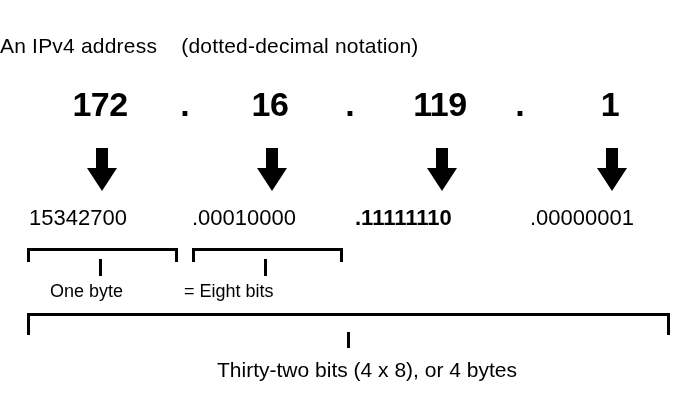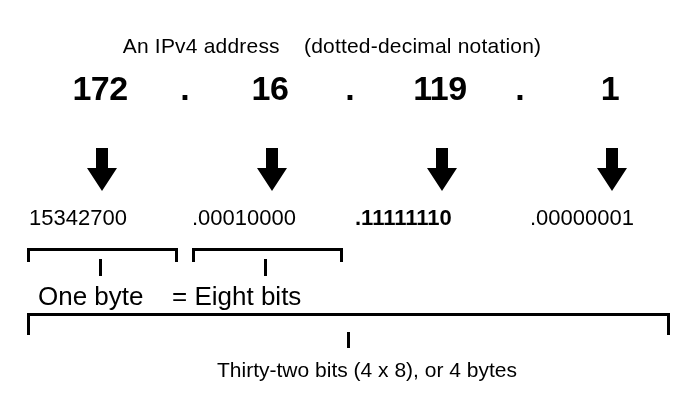--- a/index.html
+++ b/index.html
@@ -18,29 +18,28 @@
     background: #ffffff;
     overflow: hidden;
   }
   .abs { position: absolute; }
 
   
   .title-row {
     top: 34px;
     left: 0;
     width: 664px;
-    text-align: center;
     font-size: 21px;
     letter-spacing: 0.2px;
     white-space: pre;
   }
 
   
   .decimal-row {
-    top: 66px;
+    top: 82px;
     left: 0;
     width: 700px;
     height: 44px;
   }
   .dec-octet {
     position: absolute;
     top: 0;
     font-size: 34px;
     font-weight: bold;
     text-align: center;
@@ -92,22 +91,23 @@
   }
   .tick {
     position: absolute;
     width: 3px;
     background: #000;
   }
 
   
   .byte-label {
     position: absolute;
-    font-size: 26px;
+    font-size: 18px;
     white-space: pre;
+    margin-left: 12px;
   }
   .bottom-caption {
     position: absolute;
     font-size: 21px;
     white-space: pre;
     text-align: center;
   }
 </style>
 </head>
 <body>

